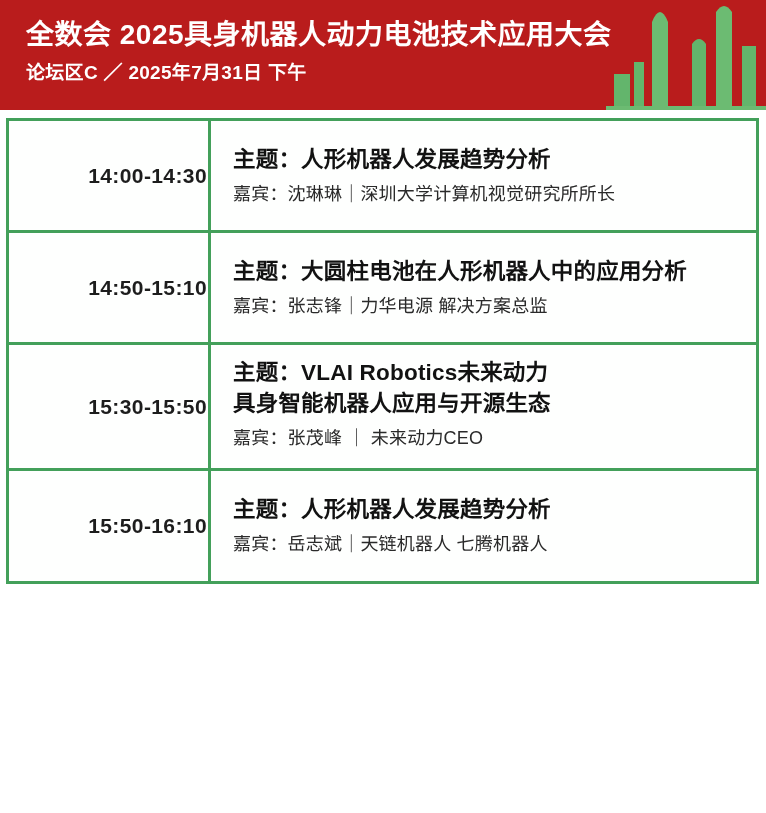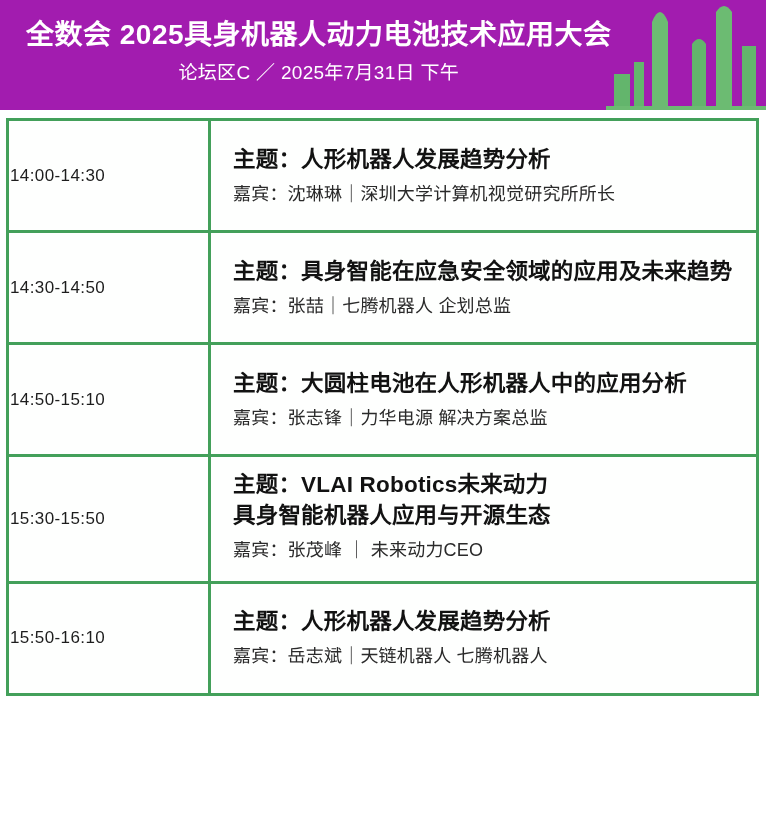--- a/index.html
+++ b/index.html
@@ -21,21 +21,21 @@
     height: 813px;
     background: #ffffff;
     box-sizing: border-box;
   }
 
   
   .header {
     position: relative;
     width: 766px;
     height: 110px;
-    background: #a21caf;
+    background: #b91c1c;
     overflow: hidden;
     box-sizing: border-box;
   }
 
   .skyline {
     position: absolute;
     right: 0;
     top: 0;
     width: 160px;
     height: 110px;
@@ -55,26 +55,25 @@
     font-weight: bold;
     letter-spacing: 0.5px;
     line-height: 34px;
     white-space: nowrap;
     margin: 0;
   }
 
   .conf-subtitle {
     color: #ffffff;
     font-size: 19px;
-    font-weight: normal;
+    font-weight: bold;
     line-height: 30px;
     white-space: nowrap;
     margin: 6px 0 0 0;
     letter-spacing: 0.3px;
-    text-align: center;
   }
 
   
   .schedule-wrap {
     position: absolute;
     left: 6px;
     top: 118px;
     width: 753px;
     box-sizing: border-box;
   }
@@ -89,23 +88,23 @@
 
   .schedule td {
     border: 3px solid #43a05a;
     vertical-align: middle;
     background: #fefffe;
     box-sizing: border-box;
   }
 
   td.time-cell {
     width: 202px;
-    text-align: left;
-    font-size: 17px;
-    font-weight: normal;
+    text-align: right;
+    font-size: 21px;
+    font-weight: bold;
     color: #1d1d1d;
     letter-spacing: 0.4px;
     font-family: "Liberation Sans", "DejaVu Sans", sans-serif;
   }
 
   td.detail-cell {
     padding: 12px 10px 12px 22px;
   }
 
   .topic {
@@ -162,29 +161,20 @@
         <tr style="height: 112.167px;">
           <td class="time-cell">14:00-14:30</td>
           <td class="detail-cell">
             <div class="topic">
               <span class="topic-line">主题：人形机器人发展趋势分析</span>
             </div>
             <div class="guest">嘉宾：沈琳琳｜深圳大学计算机视觉研究所所长</div>
           </td>
         </tr>
 
-        <tr style="height: 112.167px;">
-          <td class="time-cell">14:30-14:50</td>
-          <td class="detail-cell">
-            <div class="topic">
-              <span class="topic-line">主题：具身智能在应急安全领域的应用及未来趋势</span>
-            </div>
-            <div class="guest">嘉宾：张喆｜七腾机器人 企划总监</div>
-          </td>
-        </tr>
 
         <tr style="height: 112.167px;">
           <td class="time-cell">14:50-15:10</td>
           <td class="detail-cell">
             <div class="topic">
               <span class="topic-line">主题：大圆柱电池在人形机器人中的应用分析</span>
             </div>
             <div class="guest">嘉宾：张志锋｜力华电源 解决方案总监</div>
           </td>
         </tr>

